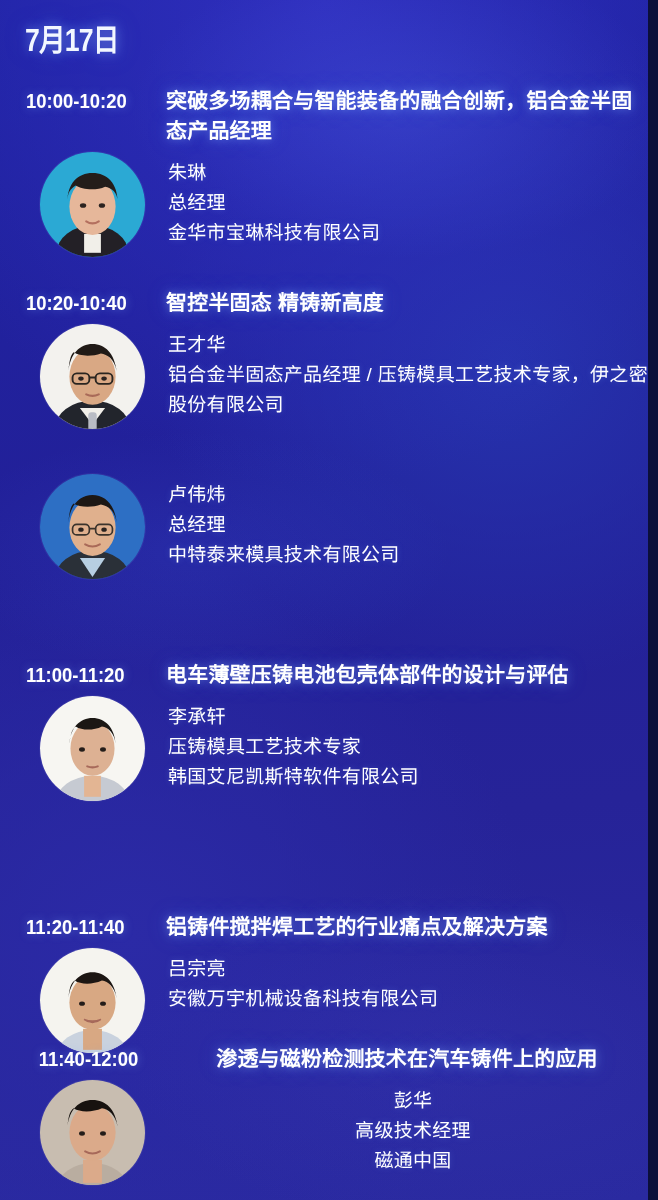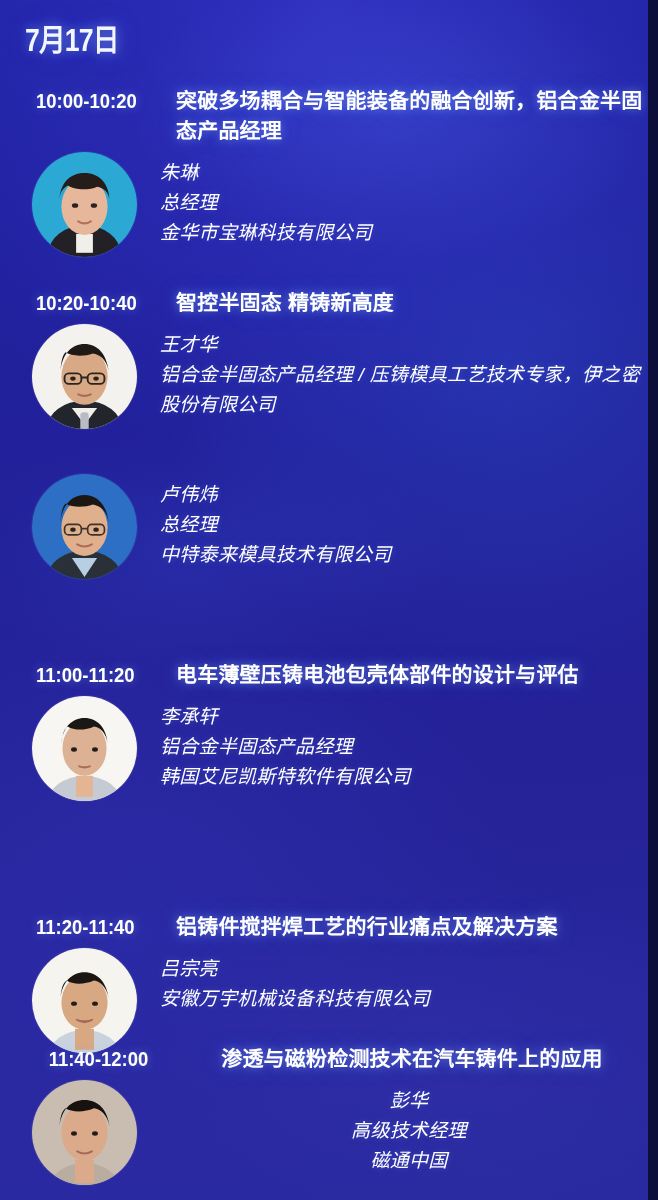--- a/index.html
+++ b/index.html
@@ -58,21 +58,21 @@
   
   .session {
     position: absolute;
     left: 0;
     width: 658px;
   }
 
   .session-head {
     display: flex;
     align-items: flex-start;
-    padding-left: 36px;
+    padding-left: 26px;
     padding-right: 10px;
   }
   .time {
     flex: 0 0 auto;
     font-size: 21px;
     line-height: 30px;
     font-weight: 700;
     color: #ffffff;
     letter-spacing: 0px;
     transform: scaleX(0.88);
@@ -88,23 +88,22 @@
     line-height: 30px;
     font-weight: 700;
     color: #ffffff;
     letter-spacing: 0.2px;
     text-shadow: 0 0 10px rgba(135,180,255,0.5), 0 0 22px rgba(80,130,255,0.3);
   }
 
   .session-body {
     display: flex;
     align-items: flex-start;
-    padding-left: 32px;
+    padding-left: 40px;
     margin-top: 6px;
-    font-style: italic;
   }
 
   .avatar {
     flex: 0 0 auto;
     width: 105px;
     height: 105px;
     border-radius: 50%;
     overflow: hidden;
     position: relative;
     box-shadow: 0 0 0 1px rgba(255,255,255,0.06);
@@ -237,21 +236,21 @@
             <rect x="42" y="76" width="16" height="20" fill="#e3b593"></rect>
             <ellipse cx="50" cy="50" rx="21" ry="26" fill="#ddb193"></ellipse>
             <path d="M28 46c1-16 10-25 22-25s21 9 22 25c-1-11-7-16-13-17-8 4-19 4-25 0-4 3-5 8-6 17z" fill="#1b1714"></path>
             <ellipse cx="40" cy="51" rx="2.8" ry="2.1" fill="#241d1a"></ellipse>
             <ellipse cx="60" cy="51" rx="2.8" ry="2.1" fill="#241d1a"></ellipse>
             <path d="M45 67q5 2 10 0" stroke="#a7695a" stroke-width="2" fill="none" stroke-linecap="round"></path>
           </svg>
         </div>
         <div class="speaker">
           <div class="speaker-name">李承轩</div>
-          <div class="speaker-role">铝合金半固态产品经理</div>
+          <div class="speaker-role">压铸模具工艺技术专家</div>
           <div class="speaker-org">韩国艾尼凯斯特软件有限公司</div>
         </div>
       </div>
     </div>
 
     <div class="session s4">
       <div class="session-head">
         <div class="time">11:20-11:40</div>
         <div class="title">铝铸件搅拌焊工艺的行业痛点及解决方案</div>
       </div>

